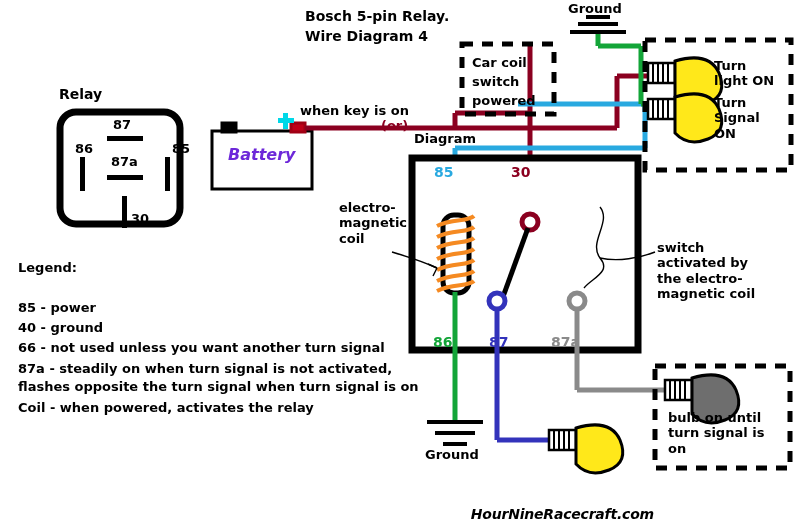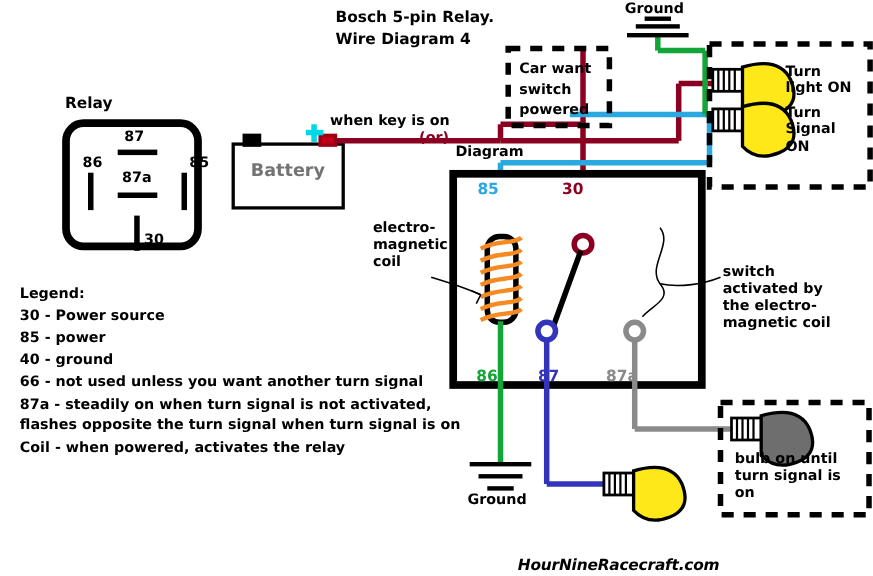--- a/index.html
+++ b/index.html
@@ -154,27 +154,27 @@
   <div class="t" style="left:305px;top:8px;font-size:14px;">Bosch 5-pin Relay.</div>
   <div class="t" style="left:305px;top:28px;font-size:14px;">Wire Diagram 4</div>
 
   <div class="t" style="left:59px;top:86px;font-size:14px;">Relay</div>
   <div class="t" style="left:113px;top:117px;font-size:13px;">87</div>
   <div class="t" style="left:75px;top:141px;font-size:13px;">86</div>
   <div class="t" style="left:172px;top:141px;font-size:13px;">85</div>
   <div class="t" style="left:111px;top:154px;font-size:13px;">87a</div>
   <div class="t" style="left:131px;top:211px;font-size:13px;">30</div>
 
-  <div class="t" style="left:228px;top:146px;font-size:16px;color:#737373;">Battery</div>
+  <div class="t" style="left:228px;top:146px;font-size:16px;color:#6d28d9;font-style:italic;">Battery</div>
 
   <div class="t" style="left:300px;top:103px;font-size:13px;">when key is on</div>
   <div class="t" style="left:381px;top:118px;font-size:13px;color:#8b0020;">(or)</div>
   <div class="t" style="left:414px;top:131px;font-size:13px;">Diagram</div>
 
-  <div class="t" style="left:472px;top:55px;font-size:13px;">Car want</div>
+  <div class="t" style="left:472px;top:55px;font-size:13px;">Car coil</div>
   <div class="t" style="left:472px;top:74px;font-size:13px;">switch</div>
   <div class="t" style="left:472px;top:93px;font-size:13px;">powered</div>
 
   <div class="t" style="left:568px;top:1px;font-size:13px;">Ground</div>
   <div class="t" style="left:425px;top:447px;font-size:13px;">Ground</div>
 
   <div class="t" style="left:714px;top:58px;font-size:13px;">Turn
 light ON</div>
   <div class="t" style="left:714px;top:95px;font-size:13px;">Turn
 Signal
@@ -192,21 +192,20 @@
 the electro-
 magnetic coil</div>
 
   <div class="t" style="left:434px;top:164px;font-size:14px;color:#29a9e0;">85</div>
   <div class="t" style="left:511px;top:164px;font-size:14px;color:#8b0020;">30</div>
   <div class="t" style="left:433px;top:334px;font-size:14px;color:#13a538;">86</div>
   <div class="t" style="left:489px;top:334px;font-size:14px;color:#3333bb;">87</div>
   <div class="t" style="left:551px;top:334px;font-size:14px;color:#8a8a8a;">87a</div>
 
   <div class="t" style="left:18px;top:260px;font-size:13px;">Legend:</div>
-  <div class="t" style="left:18px;top:280px;font-size:13px;">30 - Power source</div>
   <div class="t" style="left:18px;top:300px;font-size:13px;">85 - power</div>
   <div class="t" style="left:18px;top:320px;font-size:13px;">40 - ground</div>
   <div class="t" style="left:18px;top:340px;font-size:13px;">66 - not used unless you want another turn signal</div>
   <div class="t" style="left:18px;top:361px;font-size:13px;">87a - steadily on when turn signal is not activated,</div>
   <div class="t" style="left:18px;top:379px;font-size:13px;">flashes opposite the turn signal when turn signal is on</div>
   <div class="t" style="left:18px;top:400px;font-size:13px;">Coil - when powered, activates the relay</div>
 
   <div class="wm">HourNineRacecraft.com</div>
 
 </div>

